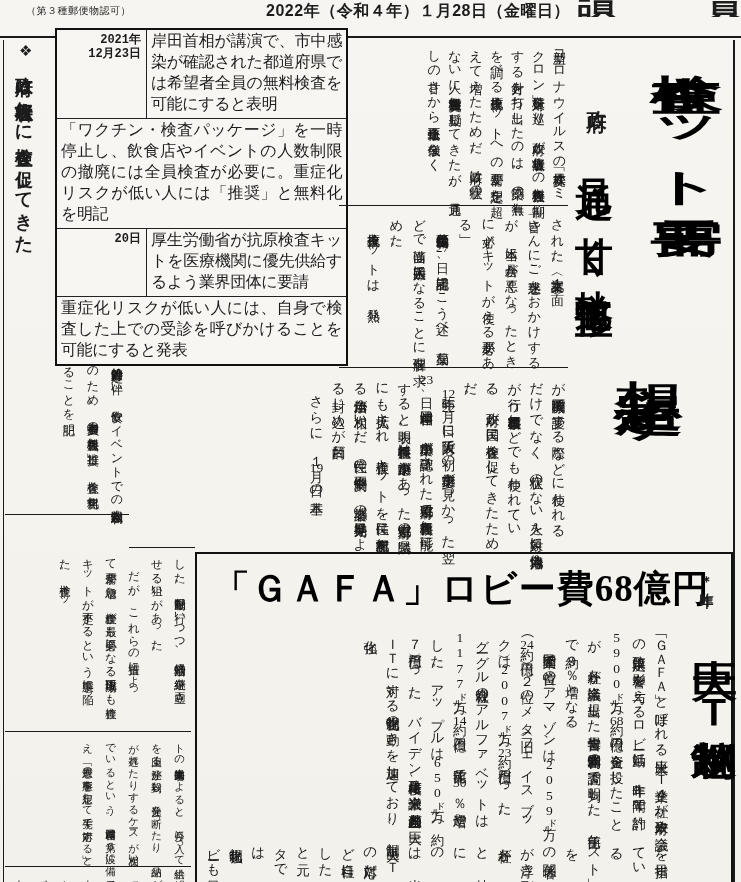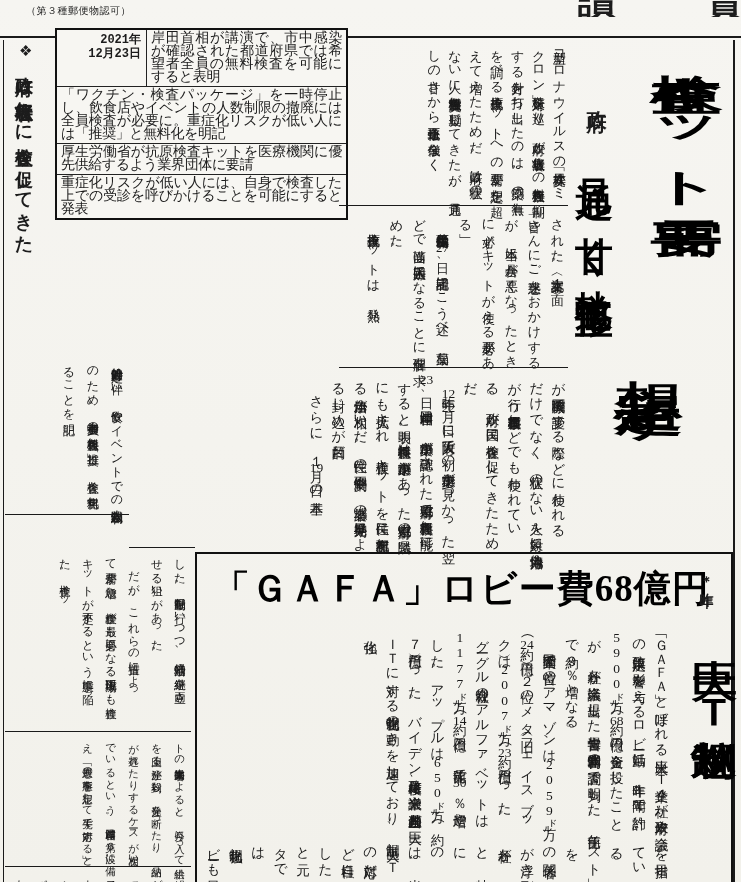--- a/index.html
+++ b/index.html
@@ -16,32 +16,33 @@
   
   .masthead-clip{top:0;height:17px;overflow:hidden;}
   .masthead-clip span{position:absolute;top:-24px;font-size:38px;font-weight:bold;}
   
   .timeline{left:55px;top:28px;width:289px;border:2px solid #111;background:#f7f6f2;}
   .t-row{display:flex;border-top:1px solid #222;font-family:Liberation Mono, monospace;}
   .t-row:first-child{border-top:none;}
   .t-date{width:90px;flex:0 0 90px;border-right:1px solid #222;text-align:right;
           padding:3px 5px 3px 2px;font-weight:bold;font-size:12px;line-height:14px;
           white-space:pre-line;box-sizing:border-box;}
-  .t-text{flex:1;padding:2px 4px;font-size:14px;line-height:13px;letter-spacing:-0.4px;
+  .t-text{flex:1;padding:2px 4px;font-size:16px;line-height:21px;letter-spacing:-0.4px;
           text-align:justify;}
   
   .gafa-box{left:195px;top:552px;width:538px;height:330px;border:2px solid #111;
             border-bottom:none;box-sizing:border-box;}
 </style>
 </head>
 <body>
 
 <div class="page serif">
 
   <div class="abs sans" style="left:26px;top:4px;font-size:10px;letter-spacing:0.5px;">（第３種郵便物認可）</div>
+  <div class="abs sans" style="left:198px;top:1px;width:440px;text-align:center;font-size:16px;font-weight:bold;letter-spacing:0.5px;">2022年（令和４年）１月28日（金曜日）</div>
   <div class="abs masthead-clip serif" style="left:560px;width:181px;">
     <span style="left:18px;">讀</span>
     <span style="left:146px;">賣</span>
   </div>
   <div class="abs rule" style="left:0;top:36px;width:741px;height:2px;"></div>
 
   <div class="abs rule" style="left:3px;top:40px;width:1px;height:842px;"></div>
   <div class="abs rule" style="left:733px;top:40px;width:2px;height:842px;"></div>
 
   <div class="abs sans" style="left:19px;top:42px;font-size:15px;">❖</div>
@@ -50,20 +51,21 @@
   <div class="abs timeline sans">
     <div class="t-row">
       <div class="t-date">2021年
 12月23日</div>
       <div class="t-text">岸田首相が講演で、市中感染が確認された都道府県では希望者全員の無料検査を可能にすると表明</div>
     </div>
     <div class="t-row">
       <div class="t-text">「ワクチン・検査パッケージ」を一時停止し、飲食店やイベントの人数制限の撤廃には全員検査が必要に。重症化リスクが低い人には「推奨」と無料化を明記</div>
     </div>
     <div class="t-row">
+      <div class="t-date">20日</div>
       <div class="t-text">厚生労働省が抗原検査キットを医療機関に優先供給するよう業界団体に要請</div>
     </div>
     <div class="t-row">
       <div class="t-text">重症化リスクが低い人には、自身で検査した上での受診を呼びかけることを可能にすると発表</div>
     </div>
   </div>
 
   <div class="abs v sans" style="left:688px;top:44px;width:46px;height:300px;font-size:38px;font-weight:900;letter-spacing:3px;transform:scaleX(1.9);transform-origin:top right;color:#000;">検査キット需要</div>
   <div class="abs v sans" style="left:652px;top:348px;width:46px;height:200px;font-size:40px;font-weight:900;letter-spacing:8px;transform:scaleX(1.72);transform-origin:top right;color:#000;">想定超す</div>
   <div class="abs v sans" style="left:584px;top:94px;font-size:20px;font-weight:900;letter-spacing:2px;">政府</div>

